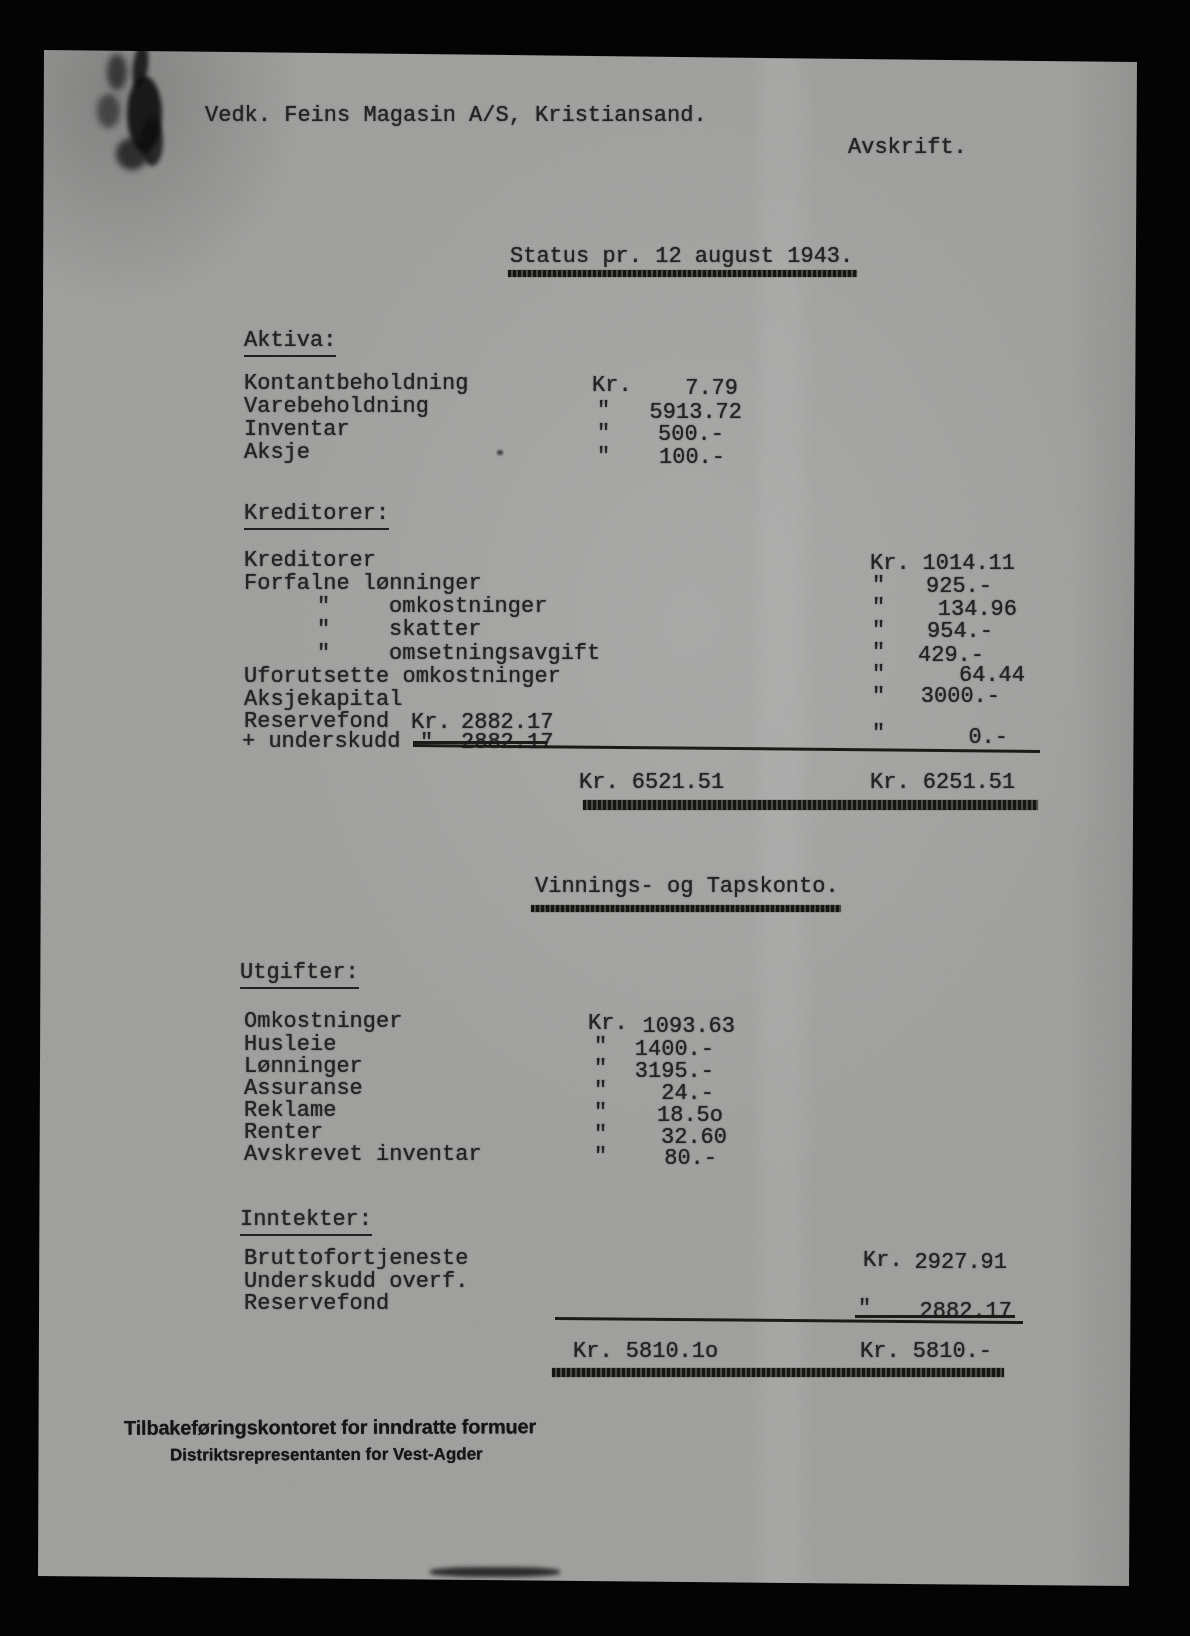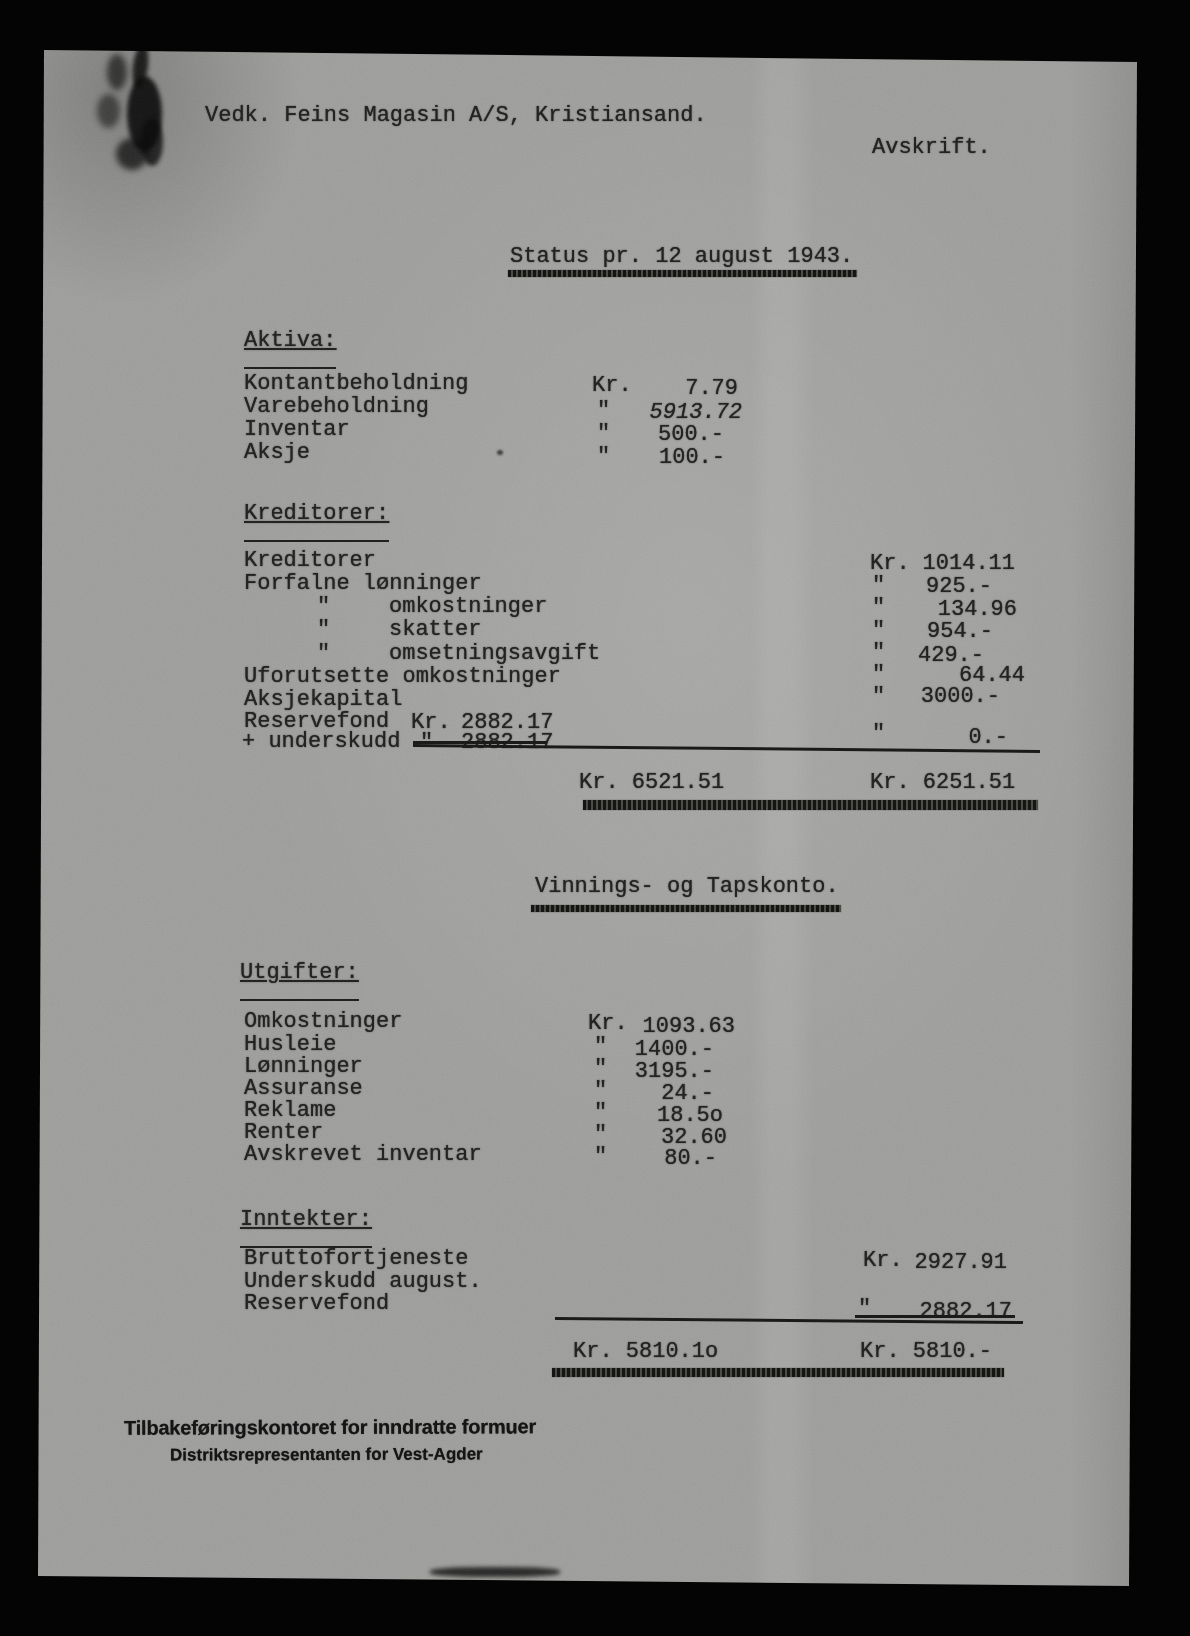--- a/index.html
+++ b/index.html
@@ -20,21 +20,21 @@
       linear-gradient(90deg, transparent 750px, rgba(255,255,255,.07) 770px, rgba(255,255,255,.07) 792px, transparent 815px),
       radial-gradient(700px 900px at 58% 38%, rgba(255,255,255,.10), transparent 65%),
       #9c9c9a;
   }
   .t{
     position:absolute;
     font:22px/23px "Liberation Mono","DejaVu Sans Mono",monospace;
     color:#1f1f1f;white-space:pre;
     text-shadow:0 0 1px rgba(30,30,30,.85),0 0 2px rgba(45,45,45,.35);
   }
-  .hd{border-bottom:2px solid #1c1c1c;padding-bottom:15px;text-decoration:underline;}
+  .hd{border-bottom:2px solid #1c1c1c;padding-bottom:3px;}
   .amt{text-align:right;}
   .mline{
     position:absolute;height:8px;
     background:repeating-linear-gradient(90deg,#121210 0 3px,#474743 3px 5px);
     box-shadow:0 0 1px rgba(0,0,0,.6);
   }
   .rule{position:absolute;height:3px;background:#171715;transform-origin:left center;}
   .stamp{
     position:absolute;color:#121212;
     font-family:"Liberation Sans","DejaVu Sans",sans-serif;font-weight:bold;
@@ -54,34 +54,34 @@
     <div class="blob-part" style="left:107px;top:54px;width:20px;height:36px;filter:blur(3px);opacity:.65;"></div>
     <div class="blob-part" style="left:97px;top:94px;width:23px;height:34px;filter:blur(3px);opacity:.55;"></div>
     <div class="blob-part" style="left:127px;top:76px;width:35px;height:76px;filter:blur(2px);opacity:.9;"></div>
     <div class="blob-part" style="left:116px;top:138px;width:32px;height:32px;filter:blur(3px);opacity:.75;"></div>
     <div class="blob-part" style="left:141px;top:118px;width:22px;height:48px;filter:blur(2px);opacity:.8;"></div>
   </div>
   <div class="blob-part" style="left:497px;top:450px;width:6px;height:5px;filter:blur(1px);opacity:.7;"></div>
   <div class="blob-part" style="left:430px;top:1567px;width:130px;height:10px;border-radius:40%;filter:blur(2px);opacity:.8;"></div>
 
   <span class="t" style="left:205px;top:104px;">Vedk. Feins Magasin A/S, Kristiansand.</span>
-  <span class="t" style="left:872px;top:136px;text-align:right;">Avskrift.</span>
+  <span class="t" style="left:848px;top:136px;text-align:right;">Avskrift.</span>
 
   <span class="t" style="left:510px;top:245px;">Status pr. 12 august 1943.</span>
   <div class="mline" style="left:508px;top:270px;width:349px;height:7px;"></div>
 
   <span class="t hd" style="left:244px;top:329px;">Aktiva:</span>
 
   <span class="t" style="left:244px;top:372px;">Kontantbeholdning</span>
   <span class="t" style="left:592px;top:374px;">Kr.</span>
   <span class="t amt" style="right:452px;top:377px;">7.79</span>
 
   <span class="t" style="left:244px;top:395px;">Varebeholdning</span>
   <span class="t" style="left:597px;top:399px;">"</span>
-  <span class="t amt" style="right:448px;top:401px;font-style:italic;">5913.72</span>
+  <span class="t amt" style="right:448px;top:401px;">5913.72</span>
 
   <span class="t" style="left:244px;top:418px;">Inventar</span>
   <span class="t" style="left:597px;top:422px;">"</span>
   <span class="t amt" style="right:466px;top:423px;">500.-</span>
 
   <span class="t" style="left:244px;top:441px;">Aksje</span>
   <span class="t" style="left:597px;top:445px;">"</span>
   <span class="t amt" style="right:465px;top:446px;">100.-</span>
 
   <span class="t hd" style="left:244px;top:502px;">Kreditorer:</span>
@@ -163,21 +163,21 @@
   <span class="t" style="left:594px;top:1123px;">"</span>
   <span class="t amt" style="right:463px;top:1126px;">32.60</span>
 
   <span class="t" style="left:244px;top:1143px;">Avskrevet inventar</span>
   <span class="t" style="left:594px;top:1145px;">"</span>
   <span class="t amt" style="right:473px;top:1147px;">80.-</span>
 
   <span class="t hd" style="left:240px;top:1208px;">Inntekter:</span>
 
   <span class="t" style="left:244px;top:1247px;">Bruttofortjeneste</span>
-  <span class="t" style="left:244px;top:1270px;">Underskudd august.</span>
+  <span class="t" style="left:244px;top:1270px;">Underskudd overf.</span>
   <span class="t" style="left:244px;top:1292px;">Reservefond</span>
 
   <span class="t" style="left:863px;top:1249px;">Kr.</span>
   <span class="t amt" style="right:183px;top:1251px;">2927.91</span>
 
   <span class="t" style="left:858px;top:1297px;">"</span>
   <span class="t amt" style="right:178px;top:1300px;">2882.17</span>
 
   <div class="rule" style="left:855px;top:1315px;width:160px;height:3px;"></div>
   <div class="rule" style="left:555px;top:1317px;width:468px;transform:rotate(0.5deg);"></div>

